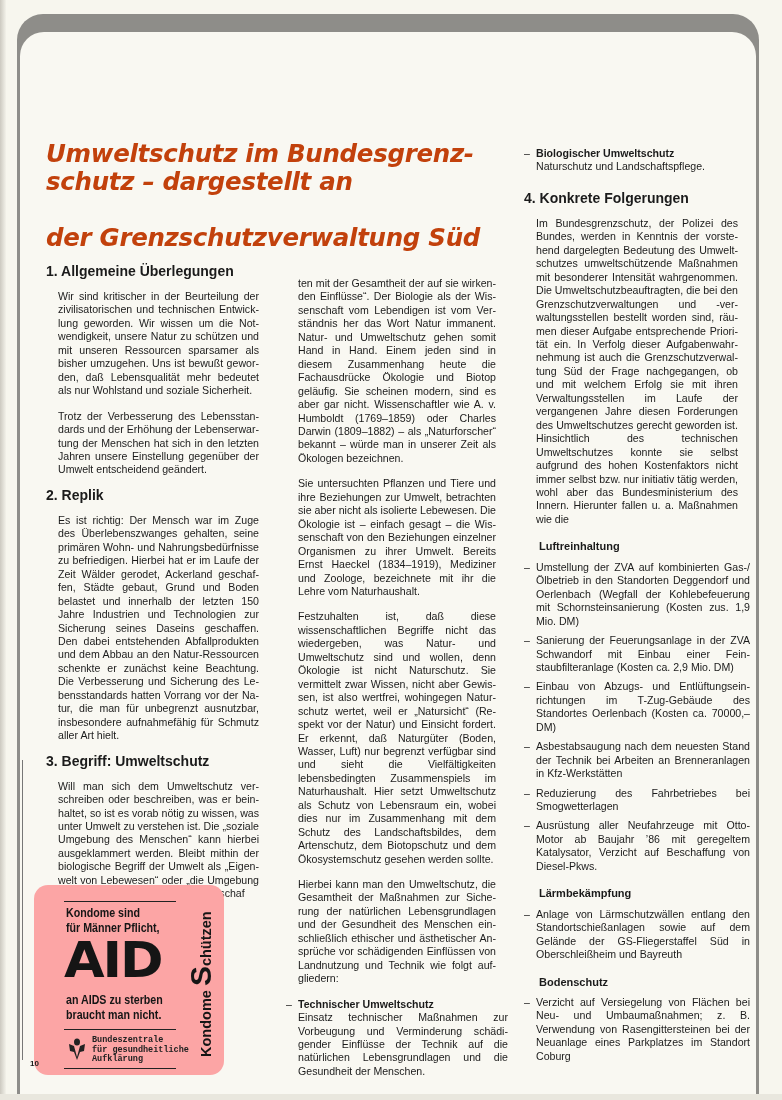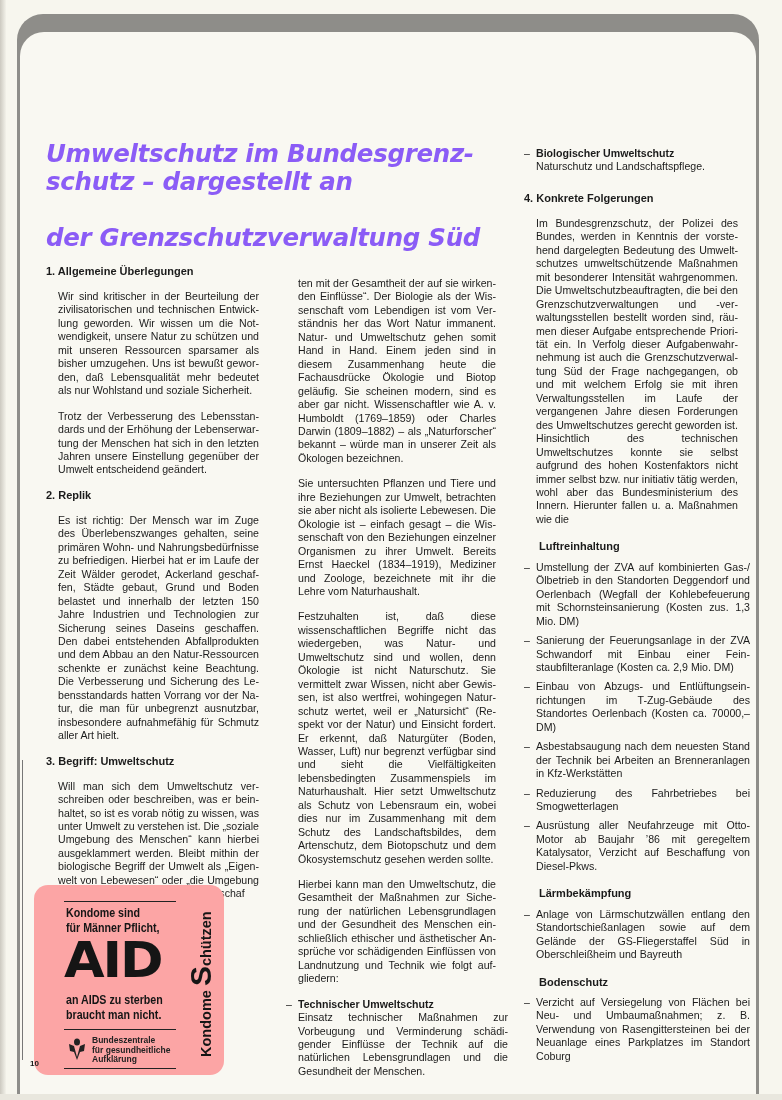--- a/index.html
+++ b/index.html
@@ -21,27 +21,27 @@
   .page-edge {
     position: absolute; left: 0; top: 0; width: 6px; height: 1100px;
     background: linear-gradient(90deg,#ccc9c0,#f3f2ea);
   }
   .page-edge-bottom {
     position: absolute; left: 0; bottom: 0; width: 782px; height: 6px; background: #e9e7de;
   }
   .title {
     position: absolute; left: 46px; top: 140px; width: 470px;
     font-family: "DejaVu Sans", sans-serif; font-weight: bold; font-style: italic;
-    font-size: 24.5px; line-height: 28px; letter-spacing: -0.3px; color: #8b5cf6;
+    font-size: 24.5px; line-height: 28px; letter-spacing: -0.3px; color: #c2410c;
   }
   .col { position: absolute; font-size: 10.6px; line-height: 13.45px; text-align: justify; hyphens: manual; }
   .col1 { left: 46px; top: 265px; width: 225px; }
   .col2 { left: 286px; top: 265px; width: 222px; }
   .col3 { left: 524px; top: 147px; width: 226px; }
-  h3 { font-size: 11px; font-weight: bold; margin: 0 0 5px 0; line-height: 13px; }
+  h3 { font-size: 14px; font-weight: bold; margin: 0 0 5px 0; line-height: 13px; }
   p { margin: 12px; }
   .sec { margin-bottom: 8px; }
   .dash-item { position: relative; padding-left: 12px; margin-bottom: 6px; }
   .dash-item .dash { position: absolute; left: 0; top: 0; }
   .dash-item .head { font-weight: bold; }
   .sub { font-weight: bold; font-size: 11px; margin: 14px 0 7px 15px; }
   .gap { height: 12px; }
 
   .ad {
     position: absolute; left: 34px; top: 885px; width: 190px; height: 190px;
@@ -51,21 +51,21 @@
   .ad-text { position: absolute; font-family: "Liberation Sans", sans-serif; font-weight: bold; color: #151515; }
   .ad-line1 { left: 32px; top: 20px; font-size: 13px; line-height: 15px; transform: scaleX(0.82); transform-origin: left; white-space: nowrap; }
   .ad-aids { left: 30px; top: 50px; font-size: 50px; line-height: 50px; font-family: "DejaVu Sans", sans-serif; transform: scaleX(1.05); transform-origin: left; letter-spacing: -2px; }
   .ad-line2 { left: 32px; top: 107px; font-size: 13px; line-height: 15px; transform: scaleX(0.82); transform-origin: left; white-space: nowrap; }
   .ad-vertical {
     position: absolute; left: 150px; top: 172px; width: 170px;
     transform: rotate(-90deg); transform-origin: left top;
     font-size: 14.5px; font-weight: bold; white-space: nowrap; color: #151515;
   }
   .ad-vertical .big-s { font-size: 30px; }
-  .ad-org { position: absolute; left: 58px; top: 151px; font-family: Liberation Sans, sans-serif; font-size: 8.5px; line-height: 9.5px; font-weight: bold; color: #222; }
+  .ad-org { position: absolute; left: 58px; top: 151px; font-family: Liberation Mono, monospace; font-size: 8.5px; line-height: 9.5px; font-weight: bold; color: #222; }
   .ad-eagle { position: absolute; left: 34px; top: 152px; width: 18px; height: 24px; }
   .page-num { position: absolute; left: 30px; top: 1059px; font-size: 8px; font-weight: bold; }
   .left-rule { position: absolute; left: 22px; top: 760px; width: 1px; height: 300px; background: #777; }
 </style>
 </head>
 <body>
 
 <div class="page-edge"></div>
 <div class="frame">
   <div class="frame-inner"></div>
@@ -140,21 +140,21 @@
   </div>
   <div class="gap"></div>
   <div class="sec">
     <h3>4. Konkrete Folgerungen</h3>
     <p>Im Bundesgrenzschutz, der Polizei des Bundes, werden in Kenntnis der vorste­hend dargelegten Bedeutung des Umwelt­schutzes umweltschützende Maßnahmen mit besonderer Intensität wahrgenommen. Die Umweltschutzbeauftragten, die bei den Grenzschutzverwaltungen und -ver­waltungsstellen bestellt worden sind, räu­men dieser Aufgabe entsprechende Priori­tät ein. In Verfolg dieser Aufgabenwahr­nehmung ist auch die Grenzschutzverwal­tung Süd der Frage nachgegangen, ob und mit welchem Erfolg sie mit ihren Verwal­tungsstellen im Laufe der vergangenen Jahre diesen Forderungen des Umwelt­schutzes gerecht geworden ist. Hinsicht­lich des technischen Umweltschutzes konnte sie selbst aufgrund des hohen Ko­stenfaktors nicht immer selbst bzw. nur initiativ tätig werden, wohl aber das Bun­desministerium des Innern. Hierunter fal­len u. a. Maßnahmen wie die</p>
   </div>
 
   <div class="sub">Luftreinhaltung</div>
   <div class="dash-item">
       <span class="dash">–</span>
-      <div>Umstellung der ZVA auf kombinierten Gas-/Ölbetrieb in den Standorten Deg­gendorf und Oerlenbach (Wegfall der Kohlebefeuerung mit Schornsteinsanie­rung (Kosten zus. 1,3 Mio. DM)</div>
+      <div>Umstellung der ZVA auf kombinierten Gas-/Ölbetrieb in den Standorten Deg­gendorf und Oerlenbach (Wegfall der Kohlebefeuerung mit Schornsteinsanie­rung (Kosten zus. 1,9 Mio. DM)</div>
     </div>
   <div class="dash-item">
       <span class="dash">–</span>
       <div>Sanierung der Feuerungsanlage in der ZVA Schwandorf mit Einbau einer Fein­staubfilteranlage (Kosten ca. 2,9 Mio. DM)</div>
     </div>
   <div class="dash-item">
       <span class="dash">–</span>
       <div>Einbau von Abzugs- und Entlüftungsein­richtungen im T-Zug-Gebäude des Standortes Oerlenbach (Kosten ca. 70000,– DM)</div>
     </div>
   <div class="dash-item">

